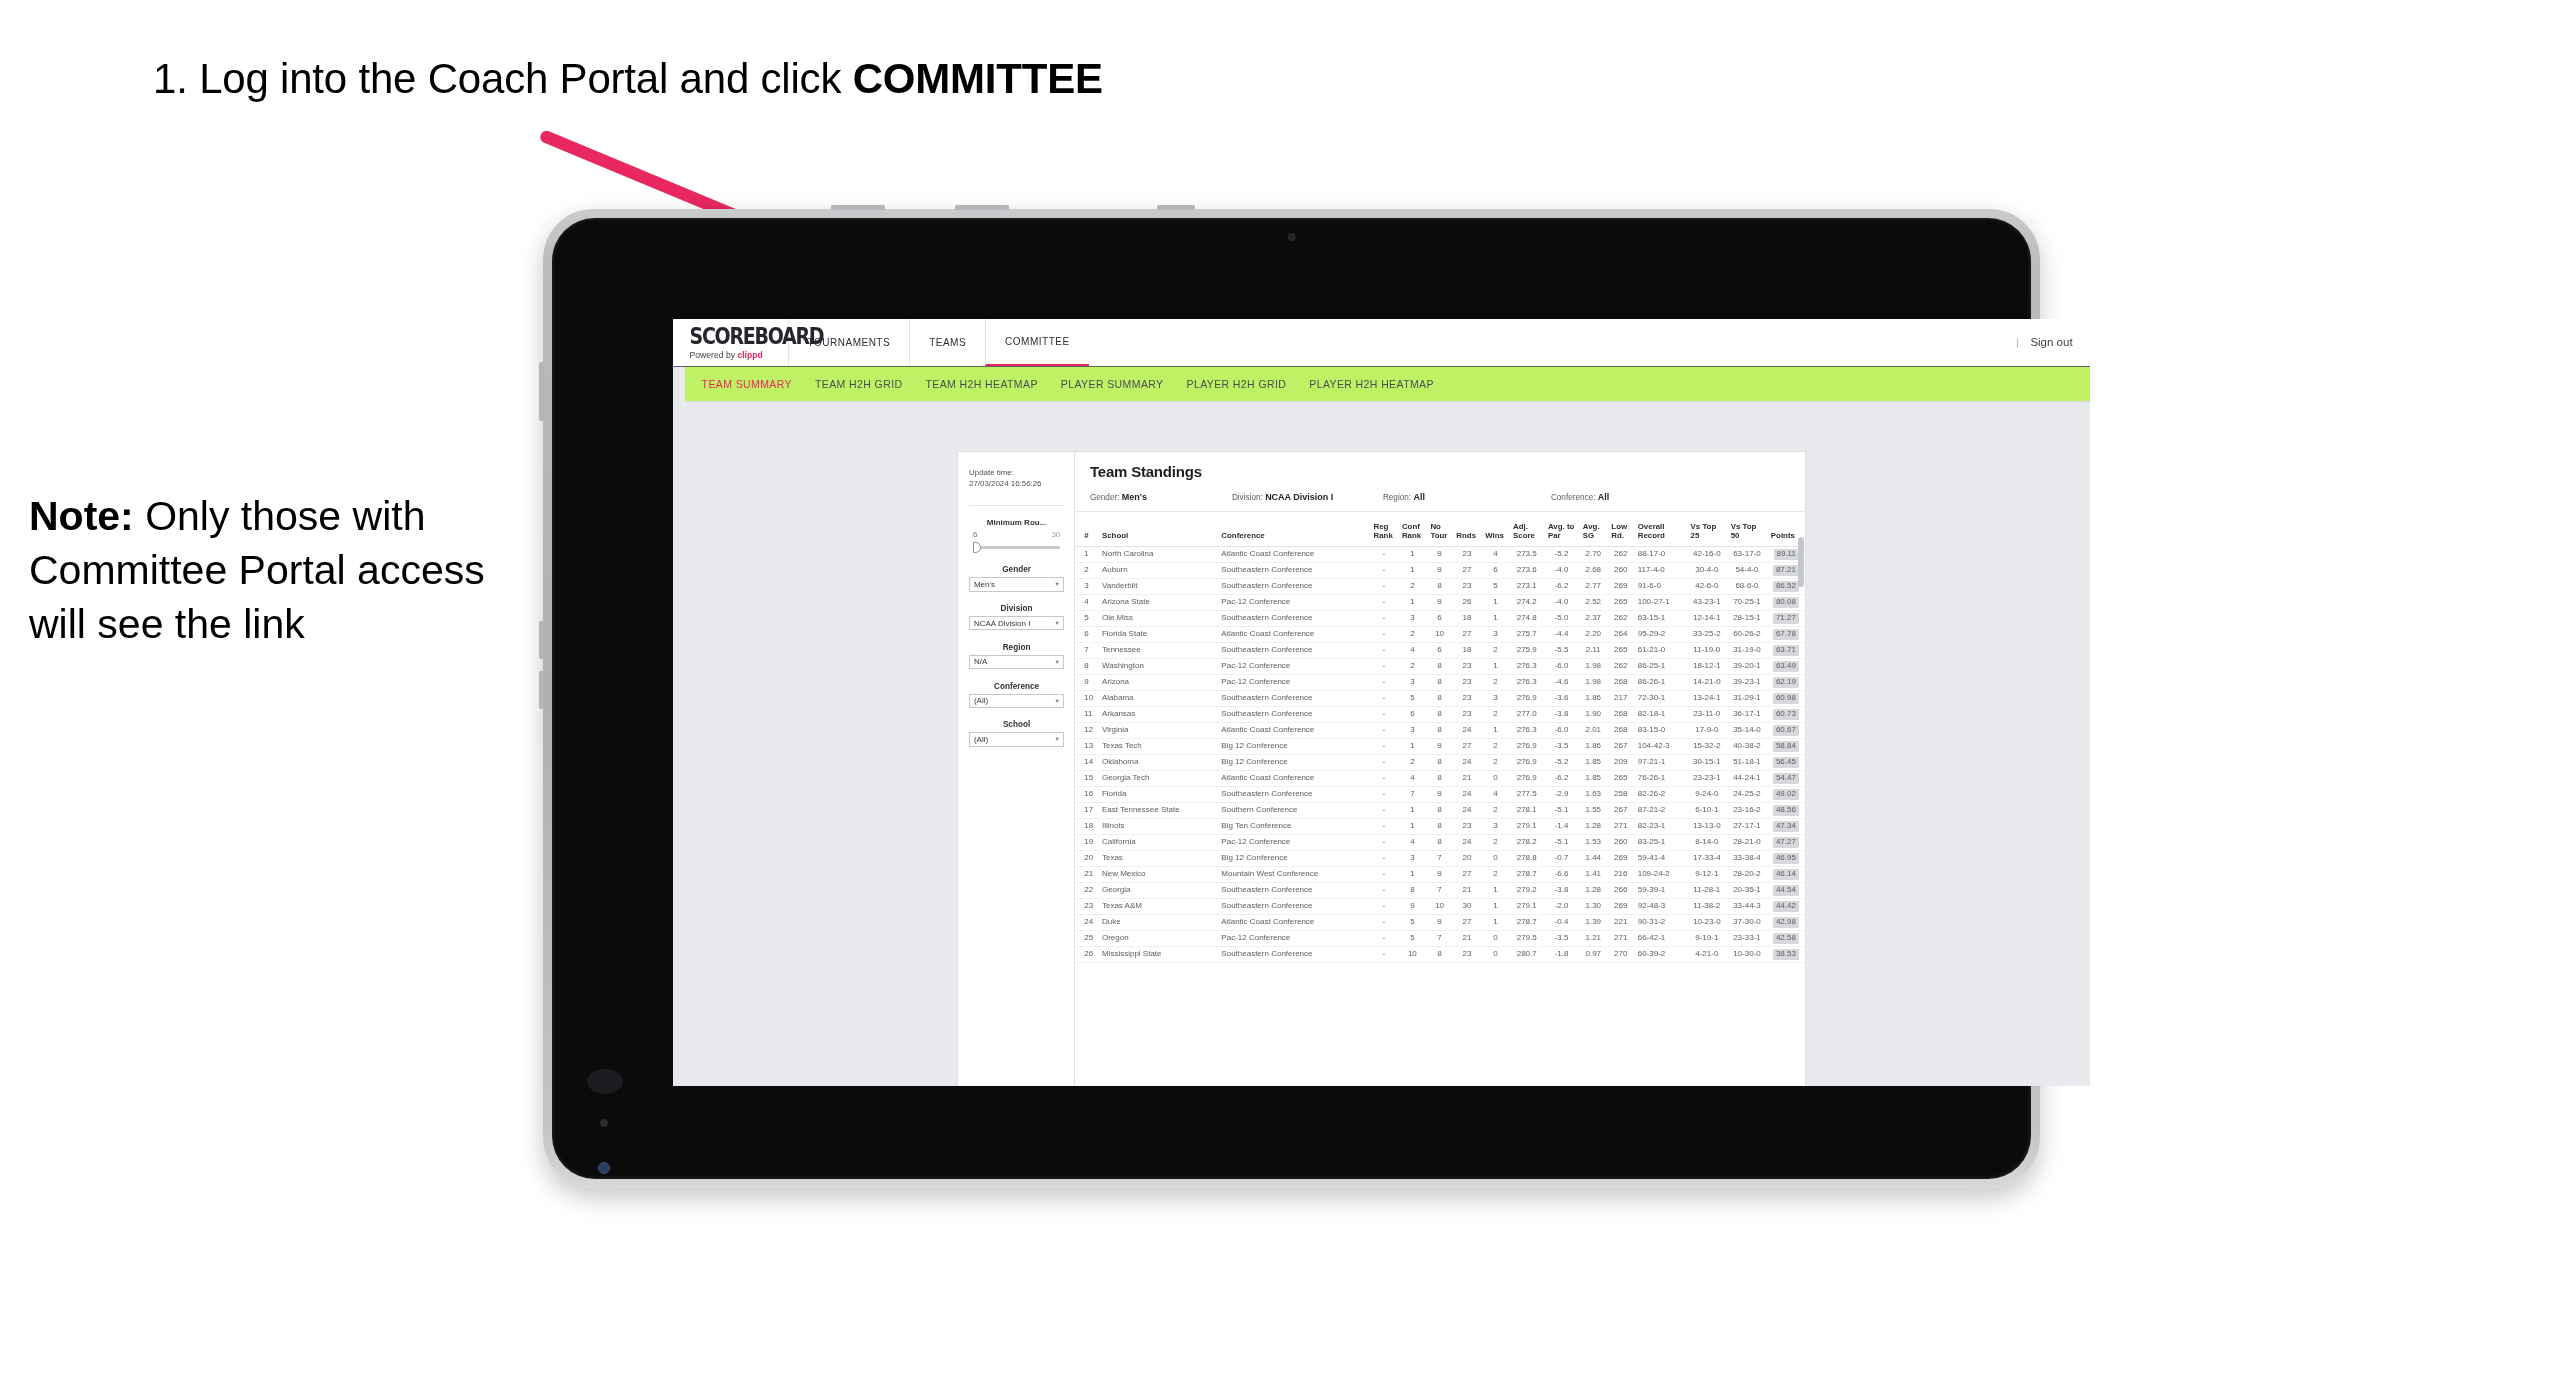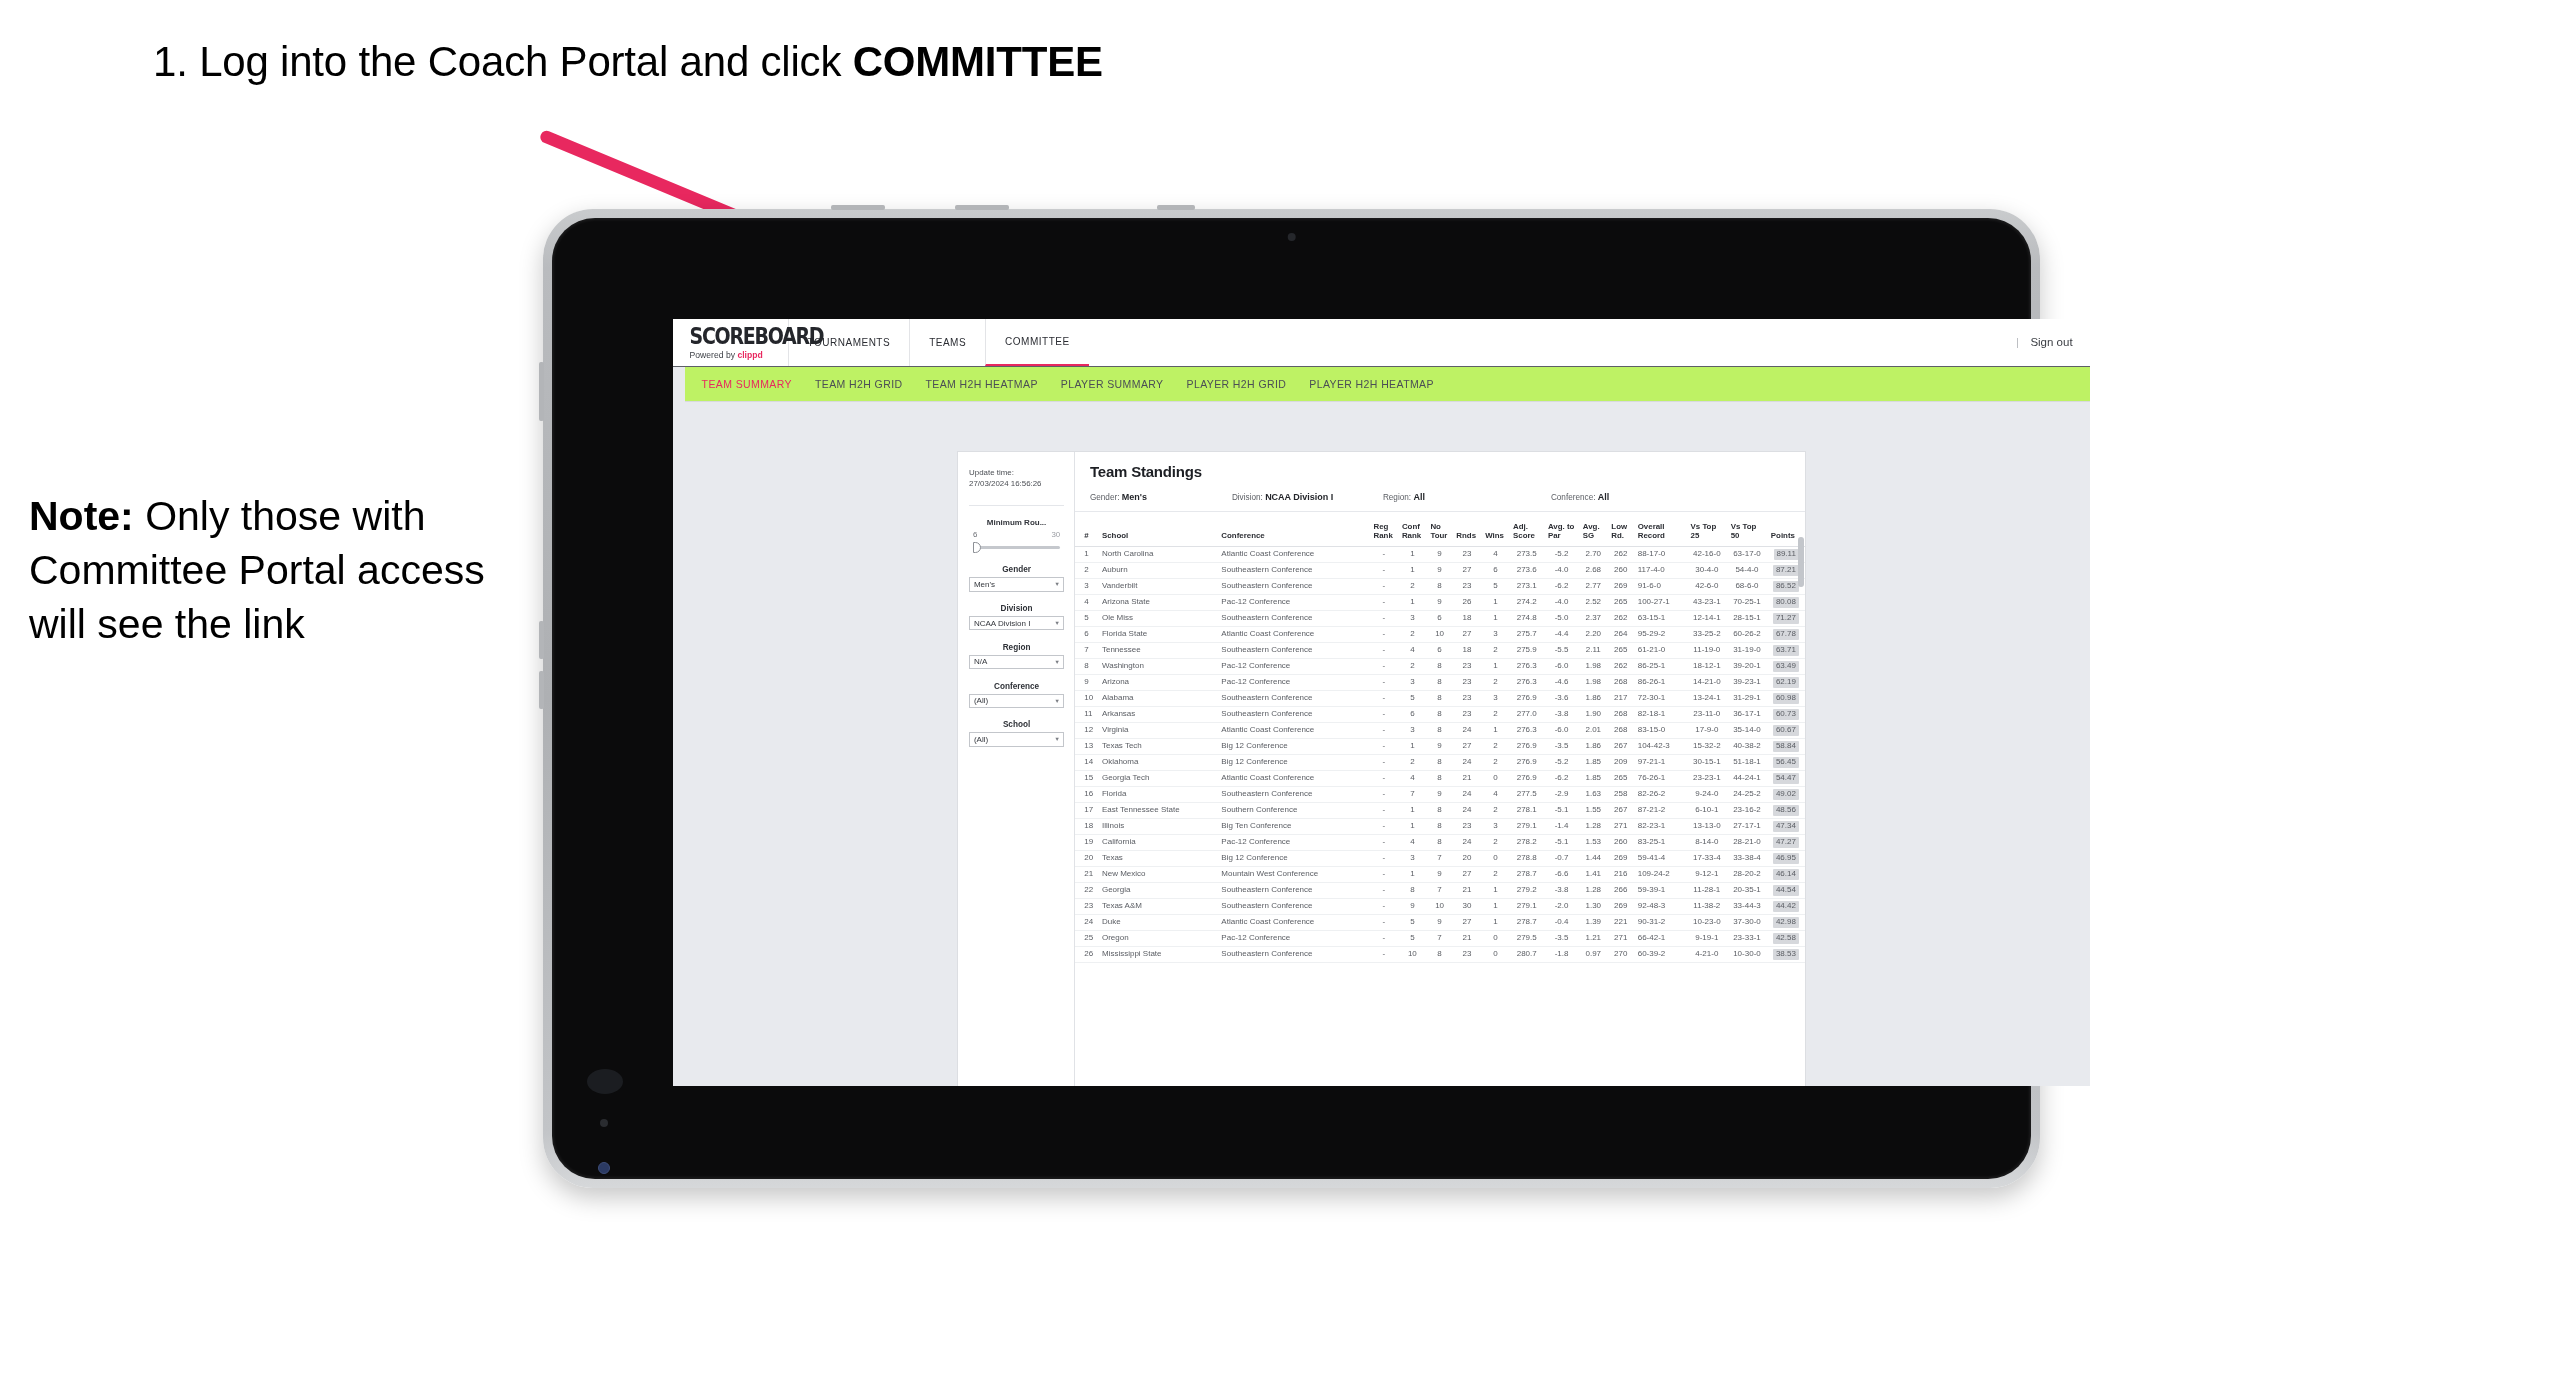--- a/index.html
+++ b/index.html
@@ -6,21 +6,21 @@
   html, body {
     width: 2576px; height: 1386px;
     background: #ffffff;
     font-family: "Liberation Sans", sans-serif;
     overflow: hidden;
   }
   #stage { position: relative; width: 2576px; height: 1386px; background: #fff; }
 
   
   .slide-heading {
-    position: absolute; left: 153px; top: 38px;
+    position: absolute; left: 153px; top: 55px;
     font-size: 42px; color: #000; white-space: nowrap;
     letter-spacing: -0.2px;
   }
   .slide-heading .num { font-weight: 400; }
   .slide-heading .bold { font-weight: 700; }
 
   .slide-note {
     position: absolute; left: 29px; top: 489px;
     width: 508px;
     font-size: 41px; line-height: 1.32; color: #000;

